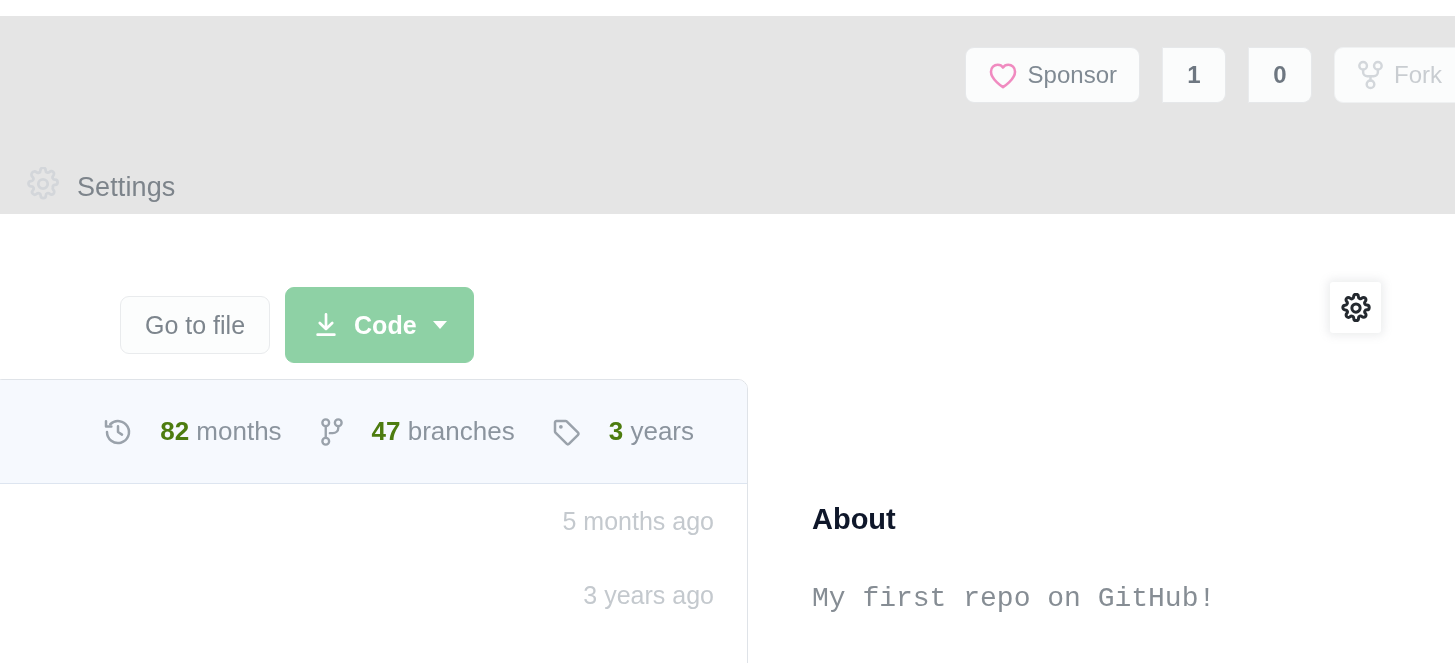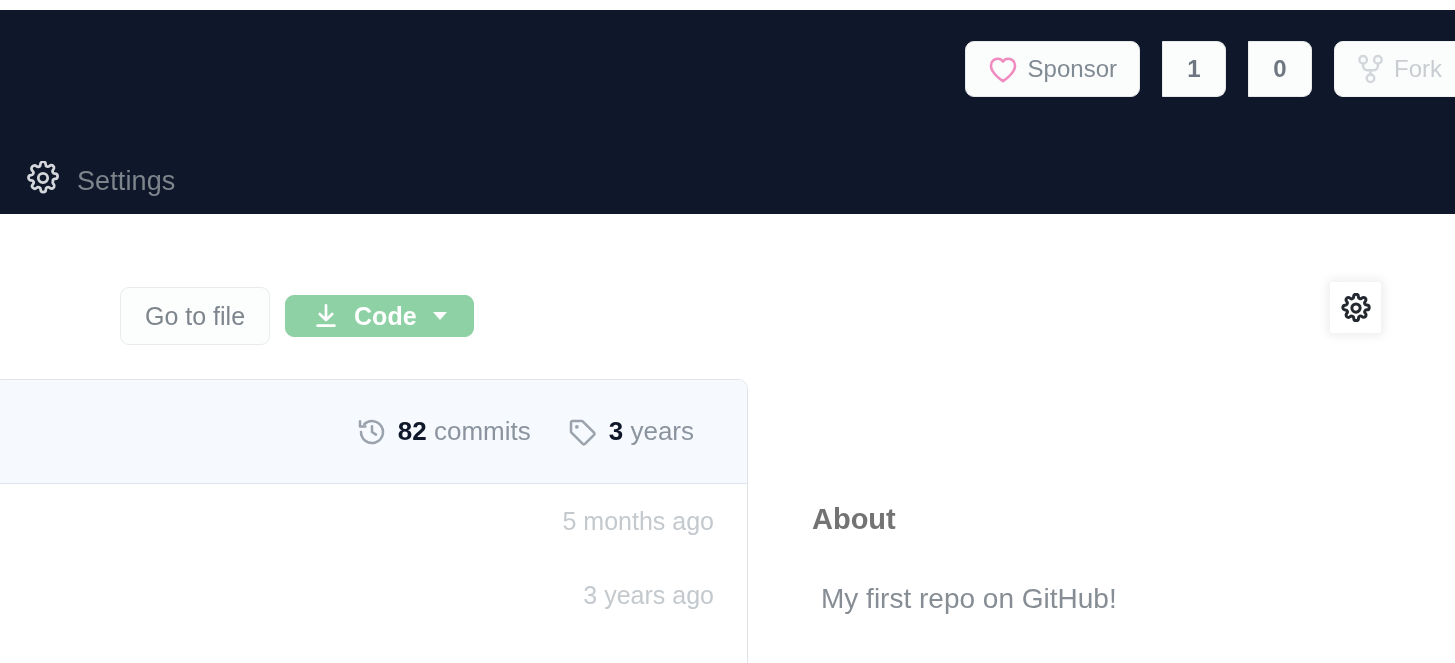--- a/index.html
+++ b/index.html
@@ -19,24 +19,24 @@
     position: relative;
     width: 1455px;
     height: 663px;
     overflow: hidden;
   }
 
   
   .repo-header {
     position: absolute;
     left: 0;
-    top: 10px;
+    top: 16px;
     width: 1455px;
     height: 214px;
-    background: #0f172a;
+    background: #e5e5e5;
     border-bottom: 1px solid #eceef0;
     box-sizing: border-box;
   }
 
   
   .action-row {
     position: absolute;
     right: -10px;
     top: 31px;
     display: flex;
@@ -156,21 +156,21 @@
     color: #7d858d;
     font-size: 25px;
     cursor: pointer;
   }
   .btn-code {
     box-sizing: border-box;
     display: flex;
     align-items: center;
     justify-content: center;
     gap: 14px;
-    height: 42px;
+    height: 76px;
     padding: 0 26px;
     border: 1px solid #8ed1a5;
     border-radius: 9px;
     background: #8ed1a5;
     color: #ffffff;
     font-size: 25px;
     font-weight: bold;
     cursor: pointer;
   }
 
@@ -201,22 +201,23 @@
   }
   .stat {
     display: flex;
     align-items: center;
     gap: 11px;
     font-size: 26px;
     color: #8b949e;
     cursor: pointer;
   }
   .stat b {
-    color: #0f172a;
+    color: #4d7c0f;
     font-weight: bold;
+    margin-left: 16px;
   }
   .file-row {
     box-sizing: border-box;
     height: 74px;
     display: flex;
     align-items: center;
     justify-content: flex-end;
     padding-right: 33px;
     font-size: 25px;
     color: #c4c9ce;
@@ -228,29 +229,30 @@
     left: 812px;
     top: 214px;
     width: 580px;
   }
   .about-title {
     position: absolute;
     left: 0;
     top: 75px;
     font-size: 29px;
     font-weight: bold;
-    color: #737373;
+    color: #0f172a;
   }
   .about-desc {
     position: absolute;
-    left: 9px;
+    left: 0;
     top: 155px;
     font-size: 28px;
     color: #868d94;
     white-space: nowrap;
+    font-family: Liberation Mono, monospace;
   }
 
   
   .about-gear-btn {
     position: absolute;
     left: 1330px;
     top: 282px;
     width: 51px;
     height: 51px;
     display: flex;
@@ -348,23 +350,34 @@
       <div class="commit-bar">
 
         <div class="stat">
           <span class="icon">
             <svg width="30" height="30" viewBox="0 0 24 24" fill="none">
               <path d="M3.2 12a8.8 8.8 0 1 0 2.6-6.2" stroke="#9aa2ab" stroke-width="2" stroke-linecap="round"></path>
               <path d="M2.4 3.3v4.3h4.3" stroke="#9aa2ab" stroke-width="2" stroke-linecap="round" stroke-linejoin="round"></path>
               <path d="M12 7.3V12l3.2 2.1" stroke="#9aa2ab" stroke-width="2" stroke-linecap="round" stroke-linejoin="round"></path>
             </svg>
           </span>
-          <span><b>82</b> <span>commits</span></span>
+          <span><b>82</b> <span>months</span></span>
         </div>
 
+        <div class="stat">
+          <span class="icon">
+            <svg width="26" height="30" viewBox="0 0 20 24" fill="none">
+              <circle cx="5" cy="4.6" r="2.7" stroke="#9aa2ab" stroke-width="1.9"></circle>
+              <circle cx="15" cy="4.6" r="2.7" stroke="#9aa2ab" stroke-width="1.9"></circle>
+              <circle cx="5" cy="19.4" r="2.7" stroke="#9aa2ab" stroke-width="1.9"></circle>
+              <path d="M5 7.3v9.4M15 7.3v1.4c0 2.4-2 4.2-4.4 4.2H8.3" stroke="#9aa2ab" stroke-width="1.9" stroke-linecap="round"></path>
+            </svg>
+          </span>
+          <span><b>47</b> <span>branches</span></span>
+        </div>
 
         <div class="stat">
           <span class="icon">
             <svg width="30" height="28" viewBox="0 0 24 22" fill="none">
               <path d="M2.4 10.6V3.3a1.2 1.2 0 0 1 1.2-1.2h7.3c.3 0 .6.1.85.35l9.1 9.1a1.2 1.2 0 0 1 0 1.7l-7.3 7.3a1.2 1.2 0 0 1-1.7 0l-9.1-9.1a1.2 1.2 0 0 1-.35-.85z" stroke="#9aa2ab" stroke-width="2" stroke-linejoin="round"></path>
               <circle cx="7.1" cy="6.8" r="1.5" fill="#9aa2ab"></circle>
             </svg>
           </span>
           <span><b>3</b> <span>years</span></span>
         </div>

